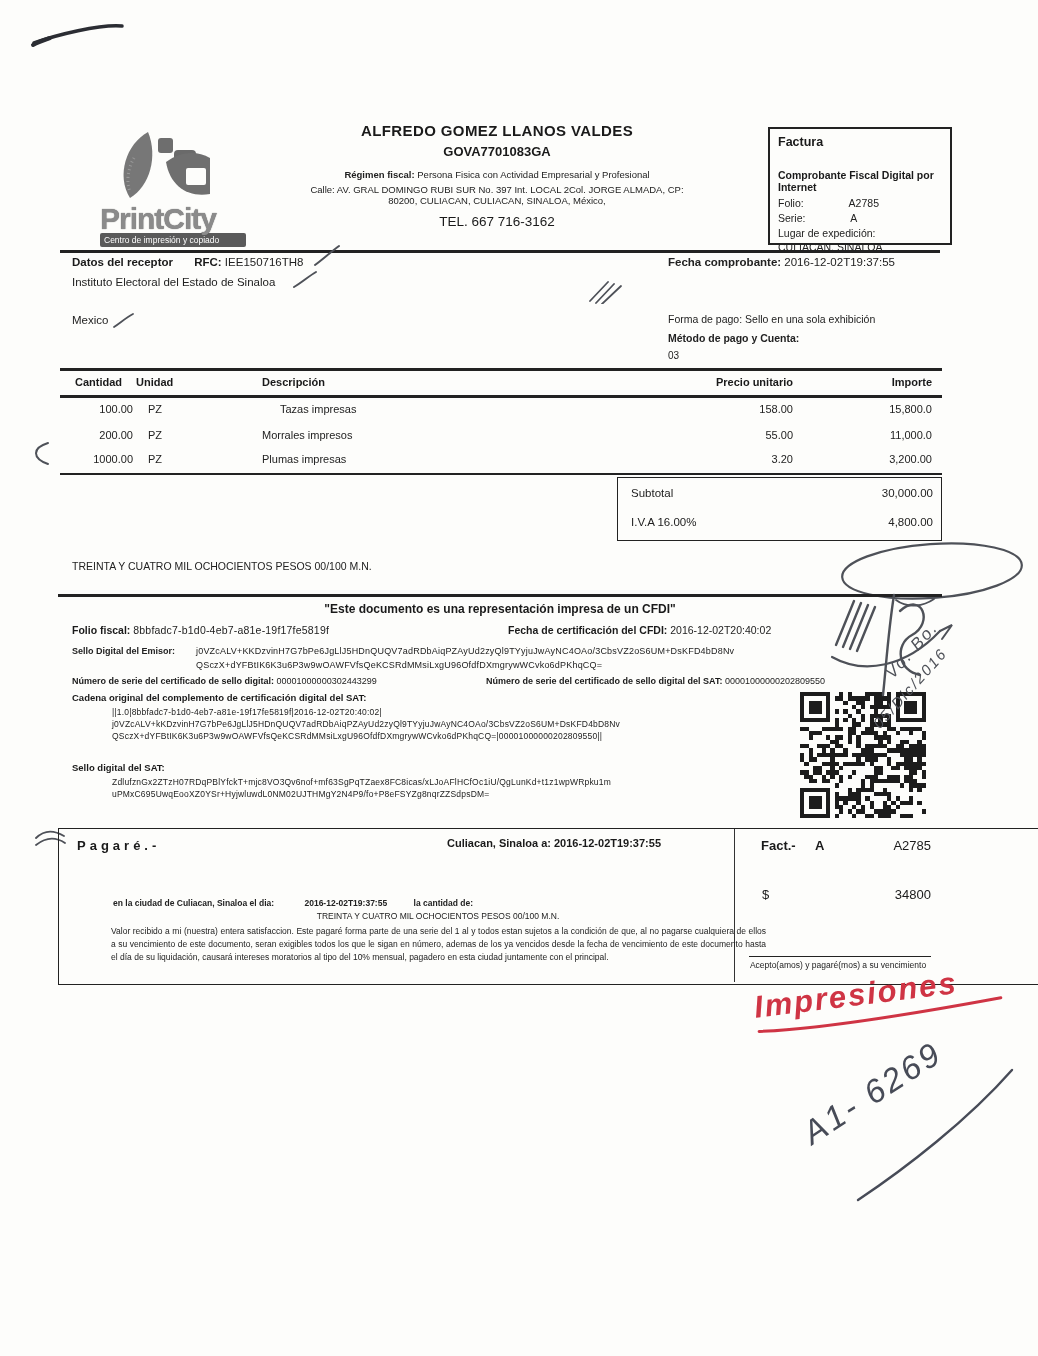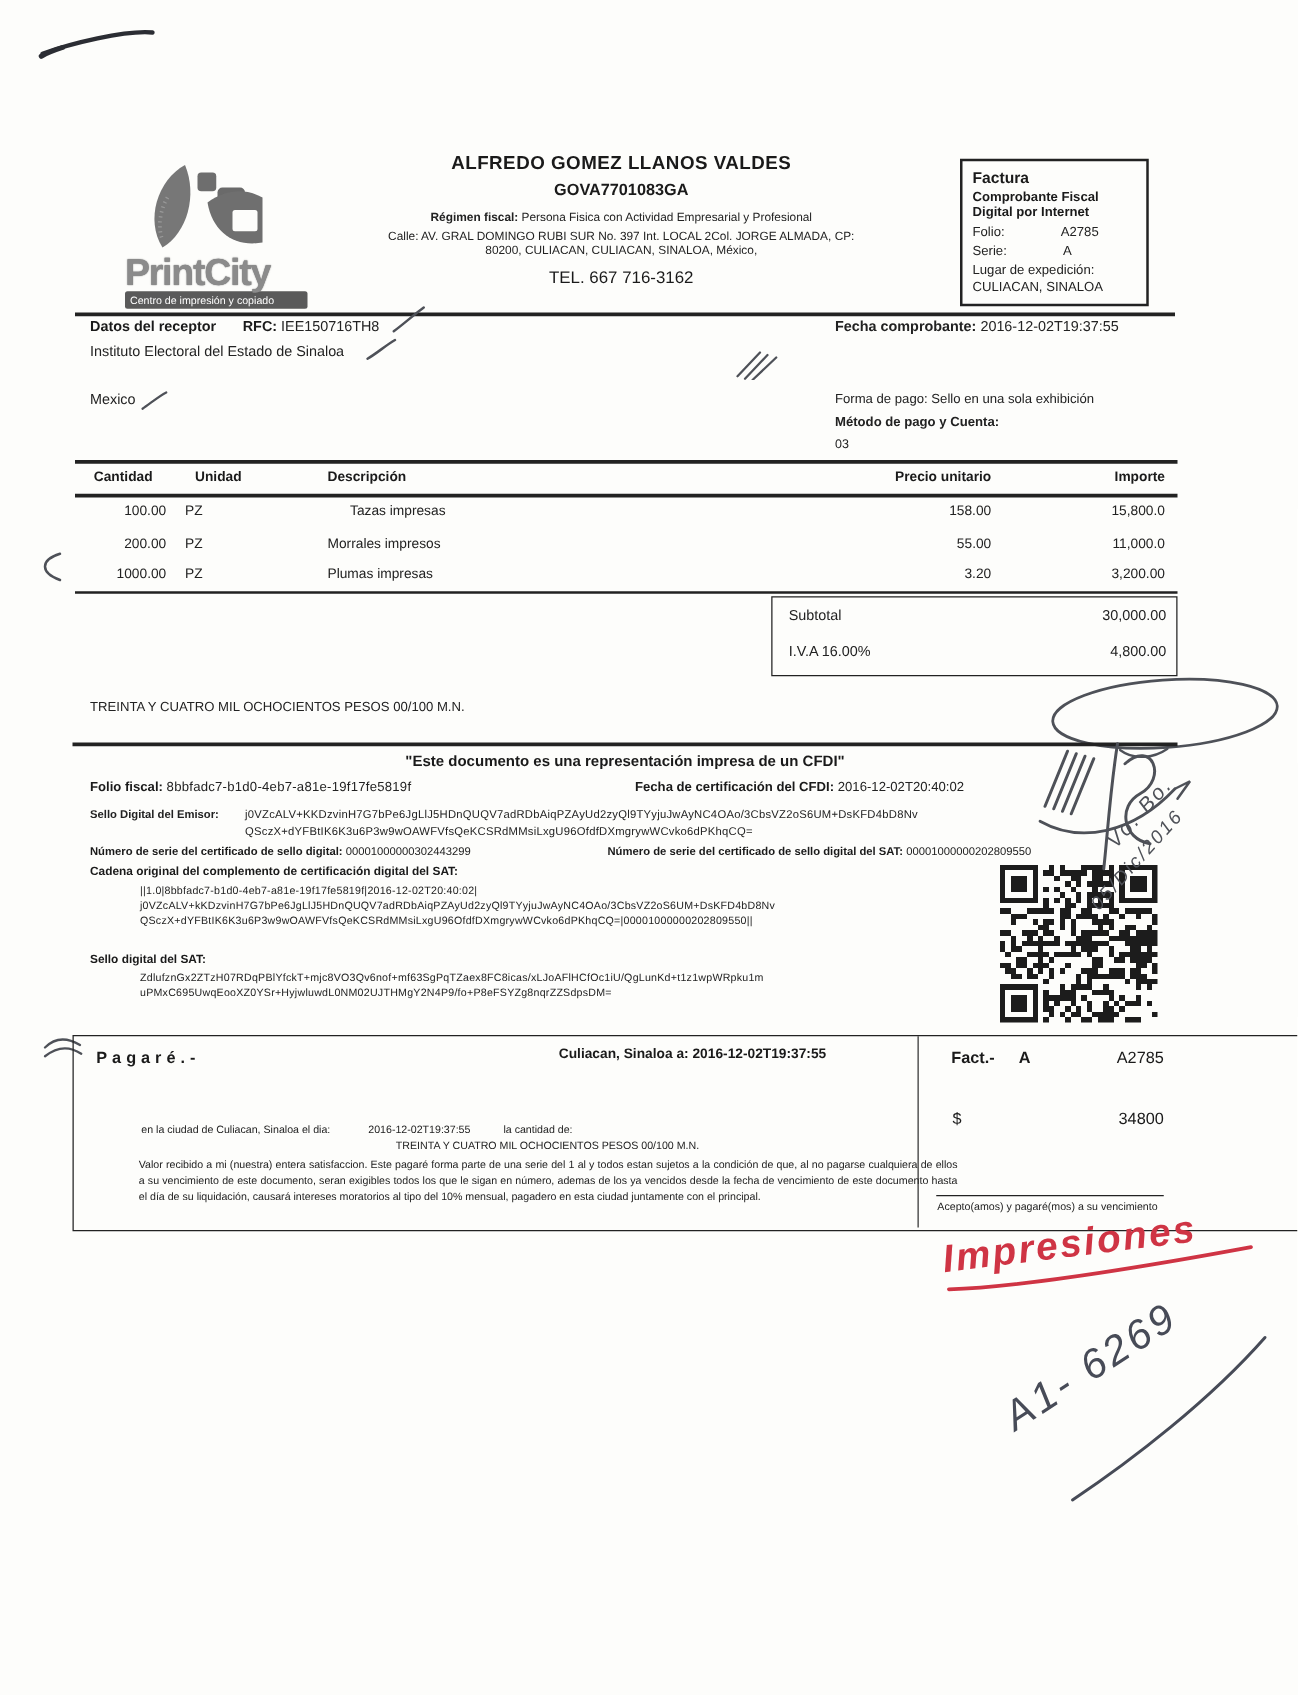--- a/index.html
+++ b/index.html
@@ -50,23 +50,23 @@
     <div class="b ink" style="font-size:13px;margin-top:5px;">GOVA7701083GA</div>
     <div class="small" style="margin-top:10px;">
       <span class="b">Régimen fiscal:</span>
       <span>Persona Fisica con Actividad Empresarial y Profesional</span>
     </div>
     <div class="small" style="margin-top:4px;">Calle: AV. GRAL DOMINGO RUBI SUR No. 397 Int. LOCAL 2Col. JORGE ALMADA, CP:</div>
     <div class="small">80200, CULIACAN, CULIACAN, SINALOA, México,</div>
     <div class="ink" style="font-size:13.5px;margin-top:8px;">TEL. 667 716-3162</div>
   </div>
 
-  <div class="abs" style="left:768px;top:127px;width:151px;height:118px;border:2px solid #222;padding:6px 8px;box-sizing:border-box;">
+  <div class="abs" style="left:768px;top:127px;width:184px;height:118px;border:2px solid #222;padding:6px 8px;box-sizing:border-box;">
     <div class="b ink" style="font-size:12.5px;">Factura</div>
-    <div class="b ink" style="font-size:10.5px;margin-top:3px;line-height:12px;">Comprobante Fiscal Digital por Internet</div>
+    <div class="b ink" style="font-size:10.5px;margin-top:20px;line-height:12px;">Comprobante Fiscal Digital por Internet</div>
     <div style="font-size:10.5px;margin-top:4px;">
       <span>Folio:</span>
       <span style="display:inline-block;margin-left:42px;">A2785</span>
     </div>
     <div style="font-size:10.5px;margin-top:3px;">
       <span>Serie:</span>
       <span style="display:inline-block;margin-left:42px;">A</span>
     </div>
     <div style="font-size:10.5px;margin-top:3px;">Lugar de expedición:</div>
     <div style="font-size:10.5px;margin-top:2px;">CULIACAN, SINALOA</div>
@@ -104,21 +104,21 @@
 
   <div class="abs" style="left:668px;top:313px;font-size:10.5px;">
     <span>Forma de pago:</span>
     <span>Sello en una sola exhibición</span>
   </div>
   <div class="abs b" style="left:668px;top:332px;font-size:10.5px;">Método de pago y Cuenta:</div>
   <div class="abs" style="left:668px;top:350px;font-size:10px;">03</div>
 
   <div class="rule" style="left:60px;top:368px;width:882px;height:2.5px;"></div>
   <div class="abs cellhead ink" style="left:75px;top:376px;">Cantidad</div>
-  <div class="abs cellhead ink" style="left:156px;top:376px;">Unidad</div>
+  <div class="abs cellhead ink" style="left:136px;top:376px;">Unidad</div>
   <div class="abs cellhead ink" style="left:262px;top:376px;">Descripción</div>
   <div class="abs cellhead ink r" style="left:643px;top:376px;width:150px;">Precio unitario</div>
   <div class="abs cellhead ink r" style="left:832px;top:376px;width:100px;">Importe</div>
   <div class="rule" style="left:60px;top:395px;width:882px;height:2.5px;"></div>
 
   <div>
     <div class="abs cell r" style="left:53px;top:403px;width:80px;">100.00</div>
     <div class="abs cell" style="left:148px;top:403px;">PZ</div>
     <div class="abs cell" style="left:280px;top:403px;">Tazas impresas</div>
     <div class="abs cell r" style="left:693px;top:403px;width:100px;">158.00</div>
@@ -648,21 +648,21 @@
 
     <div class="abs" style="left:675px;top:0;width:0;height:153px;border-left:1.5px solid #333;"></div>
     <div class="abs b ink" style="left:702px;top:9px;font-size:13px;">Fact.-</div>
     <div class="abs b ink" style="left:756px;top:9px;font-size:13px;">A</div>
     <div class="abs ink r" style="left:774px;top:9px;width:98px;font-size:13px;">A2785</div>
     <div class="abs ink" style="left:703px;top:58px;font-size:13px;">$</div>
     <div class="abs ink r" style="left:774px;top:58px;width:98px;font-size:13px;">34800</div>
     <div class="abs" style="left:690px;top:127px;width:182px;border-top:1px solid #222;"></div>
     <div class="abs ctr" style="left:683px;top:131px;width:192px;font-size:8.5px;">Acepto(amos) y pagaré(mos) a su vencimiento</div>
 
-    <div class="abs tiny" style="left:14px;top:69px;">
+    <div class="abs tiny" style="left:14px;top:69px;font-weight:bold;">
       <span>en la ciudad de Culiacan, Sinaloa el dia:</span>
       <span style="margin-left:28px;">2016-12-02T19:37:55</span>
       <span style="margin-left:24px;">la cantidad de:</span>
     </div>
     <div class="abs tiny ctr" style="left:14px;top:82px;width:650px;">TREINTA Y CUATRO MIL OCHOCIENTOS PESOS 00/100 M.N.</div>
     <div class="abs tiny" style="left:12px;top:96px;width:655px;line-height:12.8px;text-align:justify;">Valor recibido a mi (nuestra) entera satisfaccion. Este pagaré forma parte de una serie del 1 al    y todos estan sujetos a la condición de que, al no pagarse cualquiera de ellos a su vencimiento de este documento, seran exigibles todos los que le sigan en número, ademas de los ya vencidos desde la fecha de vencimiento de este documento hasta el día de su liquidación, causará intereses moratorios al tipo del 10% mensual, pagadero en esta ciudad juntamente con el principal.</div>
   </div>
 
   <div class="abs" style="left:752px;top:990px;transform:rotate(-7deg);transform-origin:left top;">
     <div style="font-size:31px;font-style:italic;font-weight:bold;color:#cf3444;letter-spacing:2px;">Impresiones</div>

